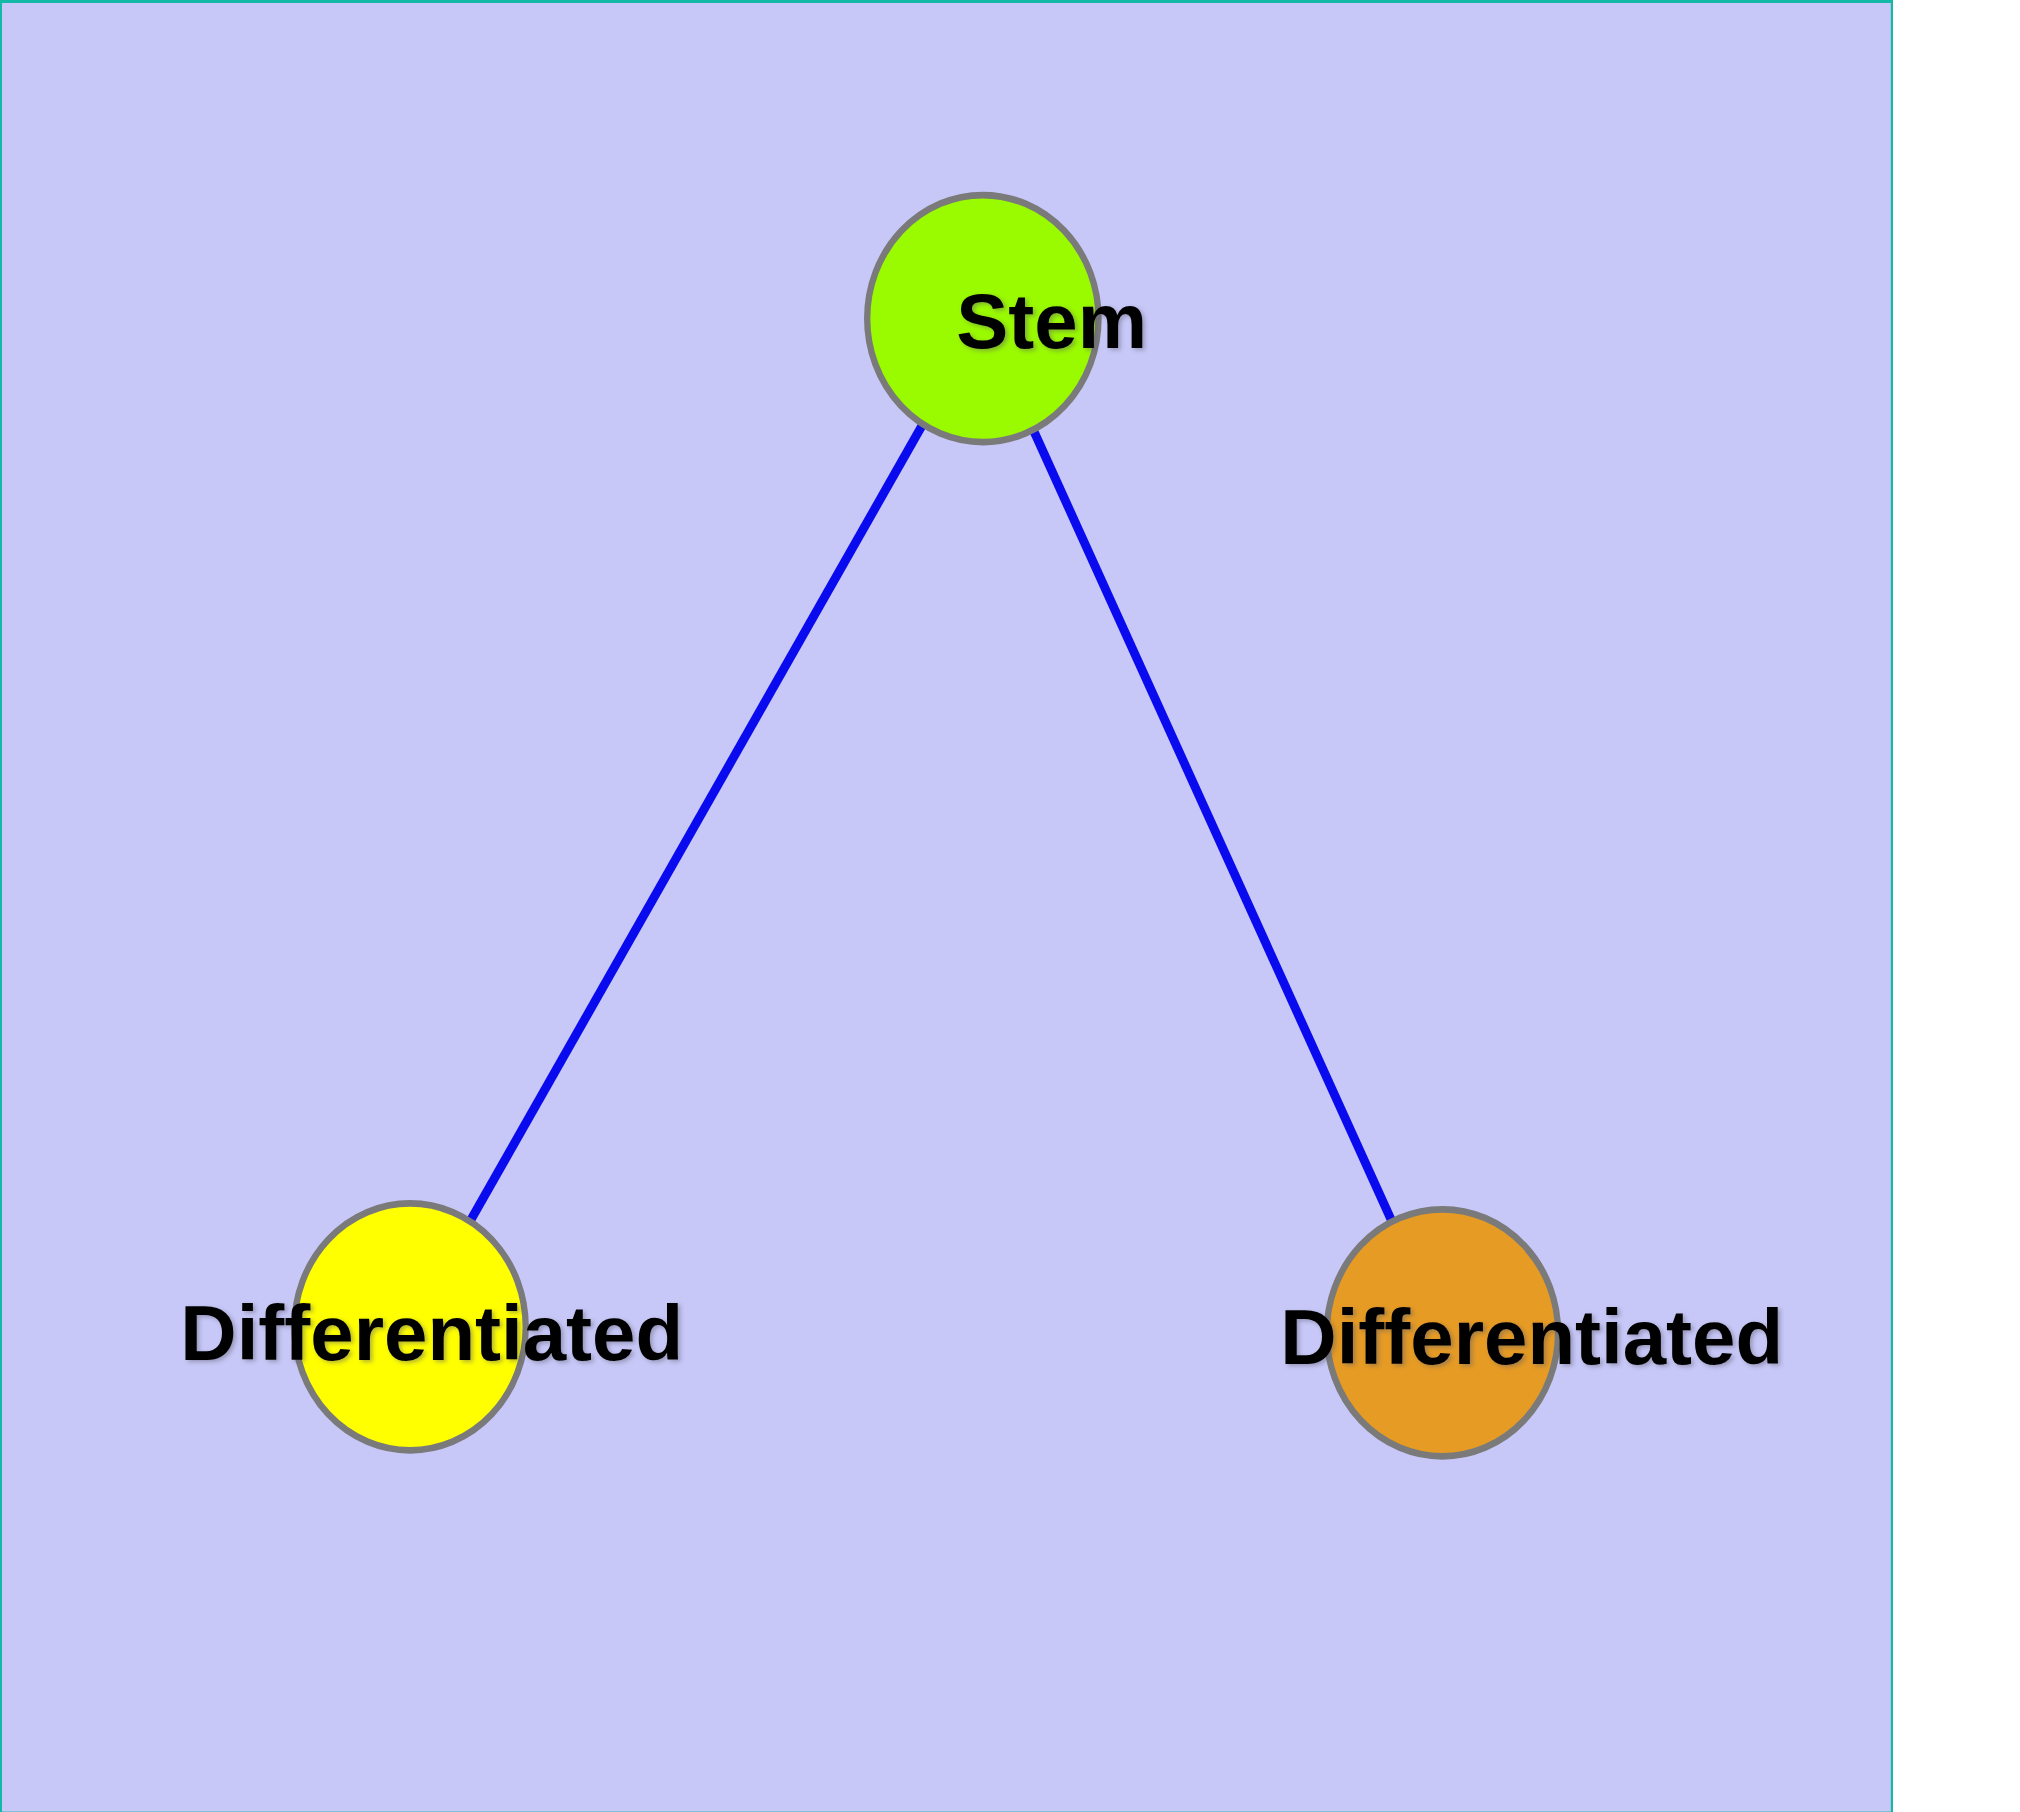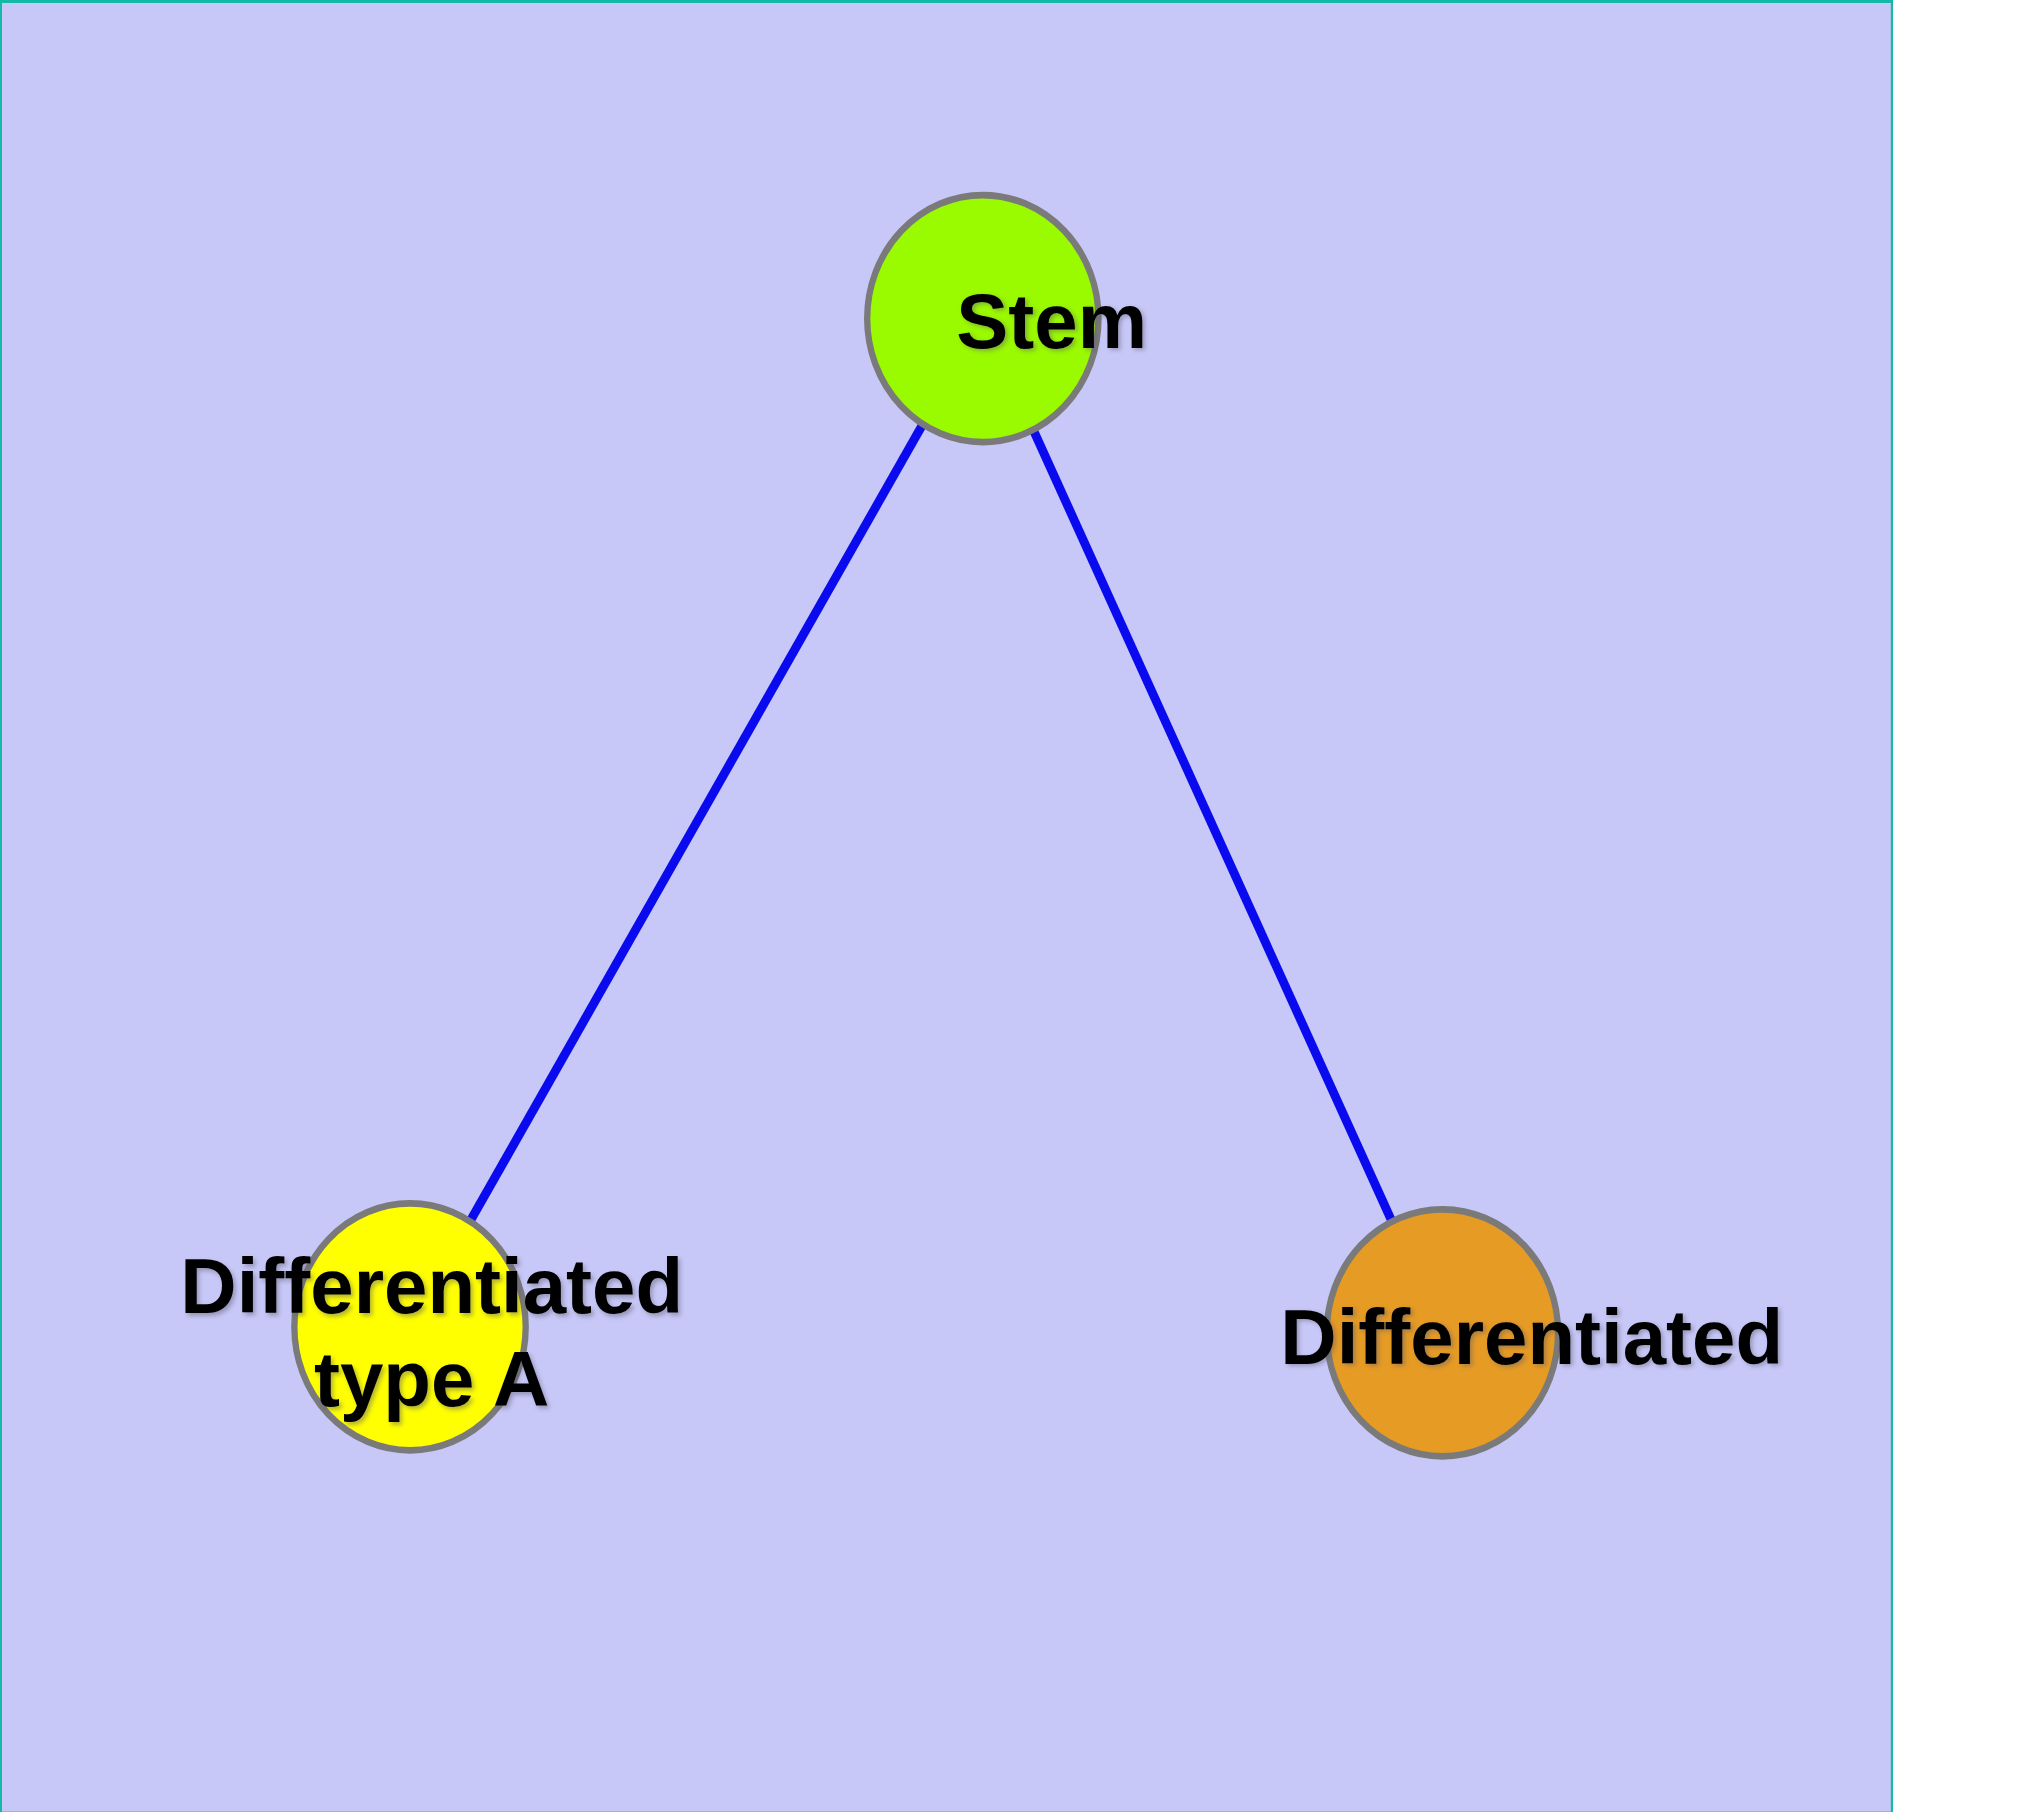--- a/index.html
+++ b/index.html
@@ -70,21 +70,20 @@
       <circle class="node-circle" cx="515" cy="1565" r="146" fill="#ffff00" stroke="#7a7a7a"></circle>
       <circle class="node-circle" cx="1818" cy="1572" r="146" fill="#e69b24" stroke="#7a7a7a"></circle>
     </svg>
 
     <div class="node-label" style="left: 1050px; top: 318px;">
       <span class="label-line">Stem</span>
     </div>
 
     <div class="node-label" style="left: 430px; top: 1330px;">
       <span class="label-line">Differentiated</span>
-      <span class="label-line">type A</span>
     </div>
 
     <div class="node-label" style="left: 1530px; top: 1334px;">
       <span class="label-line">Differentiated</span>
     </div>
 
   </div>
 </div>
 
 

